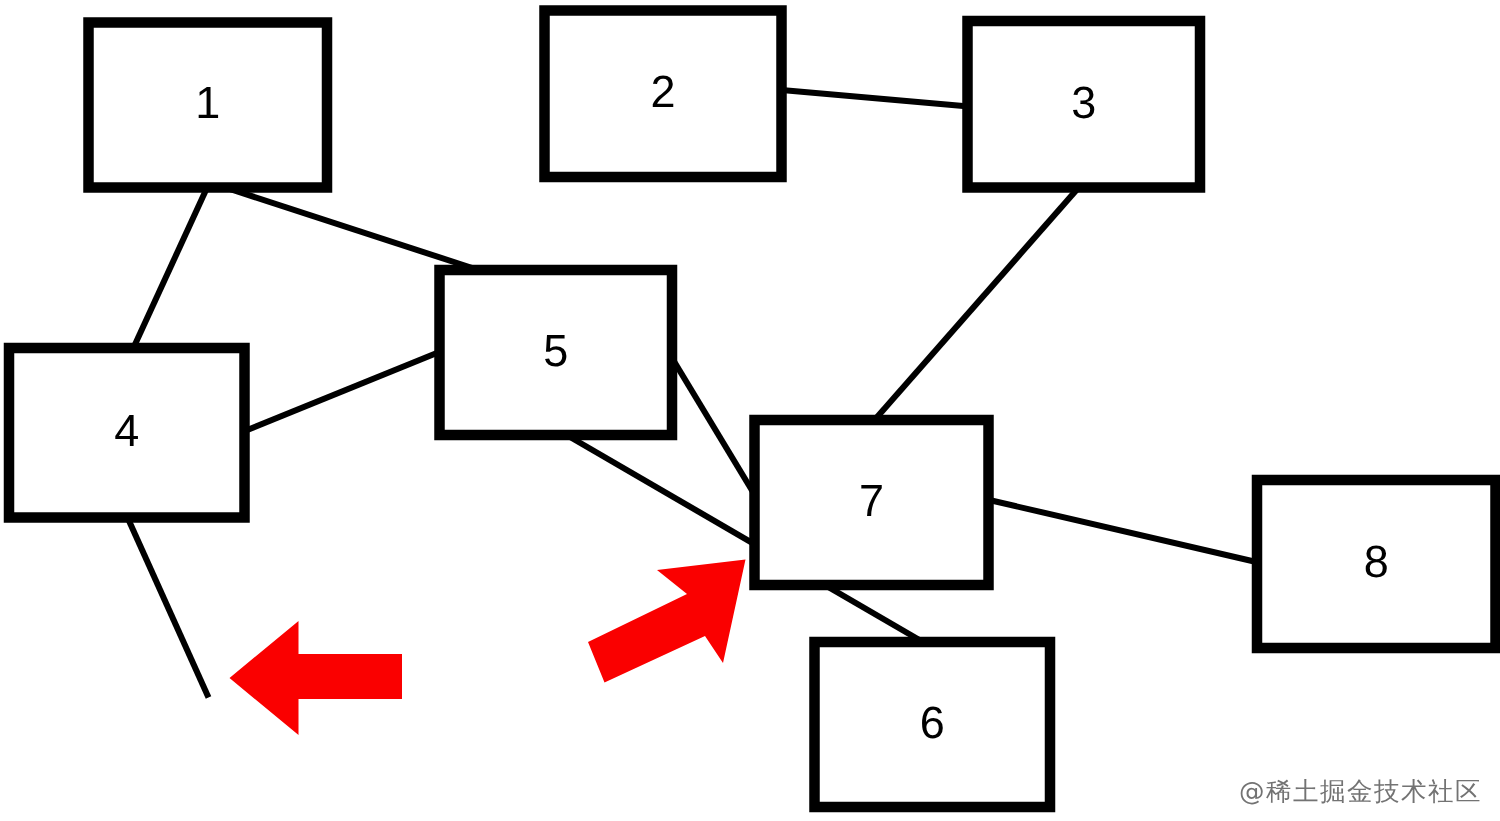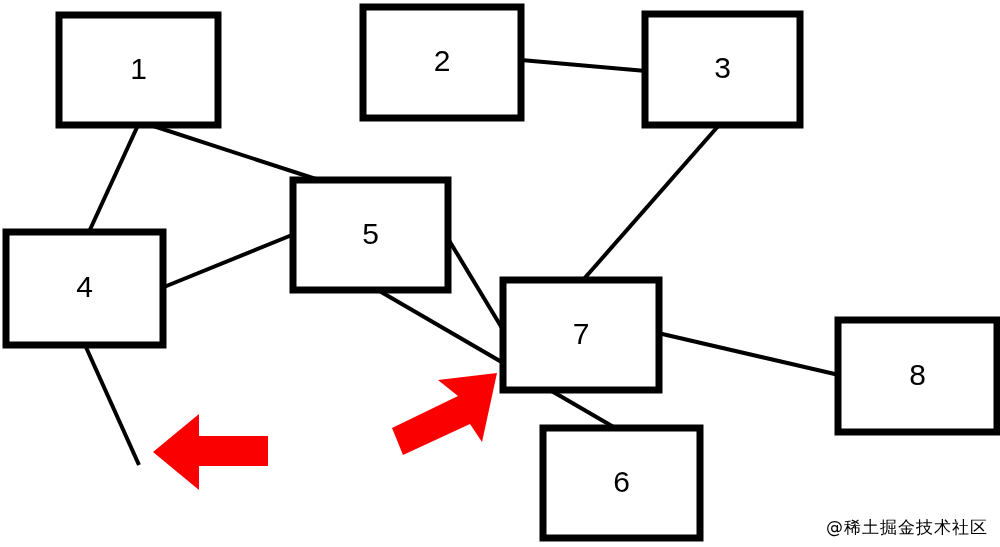--- a/index.html
+++ b/index.html
@@ -44,21 +44,21 @@
   }
   .arrow-shape {
     fill: #fa0000;
   }
   .watermark {
     position: absolute;
     right: 12px;
     bottom: 8px;
     font-family: "DejaVu Sans", sans-serif;
     font-size: 17px;
-    color: #000000;
+    color: #737373;
     letter-spacing: 1px;
     white-space: nowrap;
     user-select: none;
   }
 </style>
 </head>
 <body>
 
 <div id="canvas">
 

